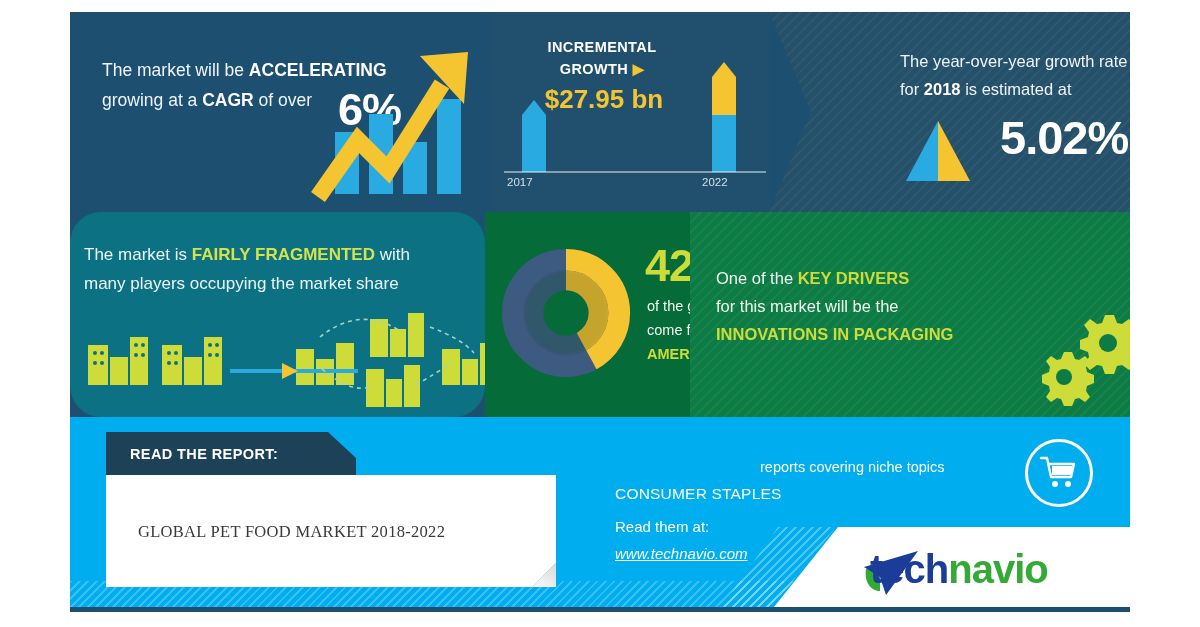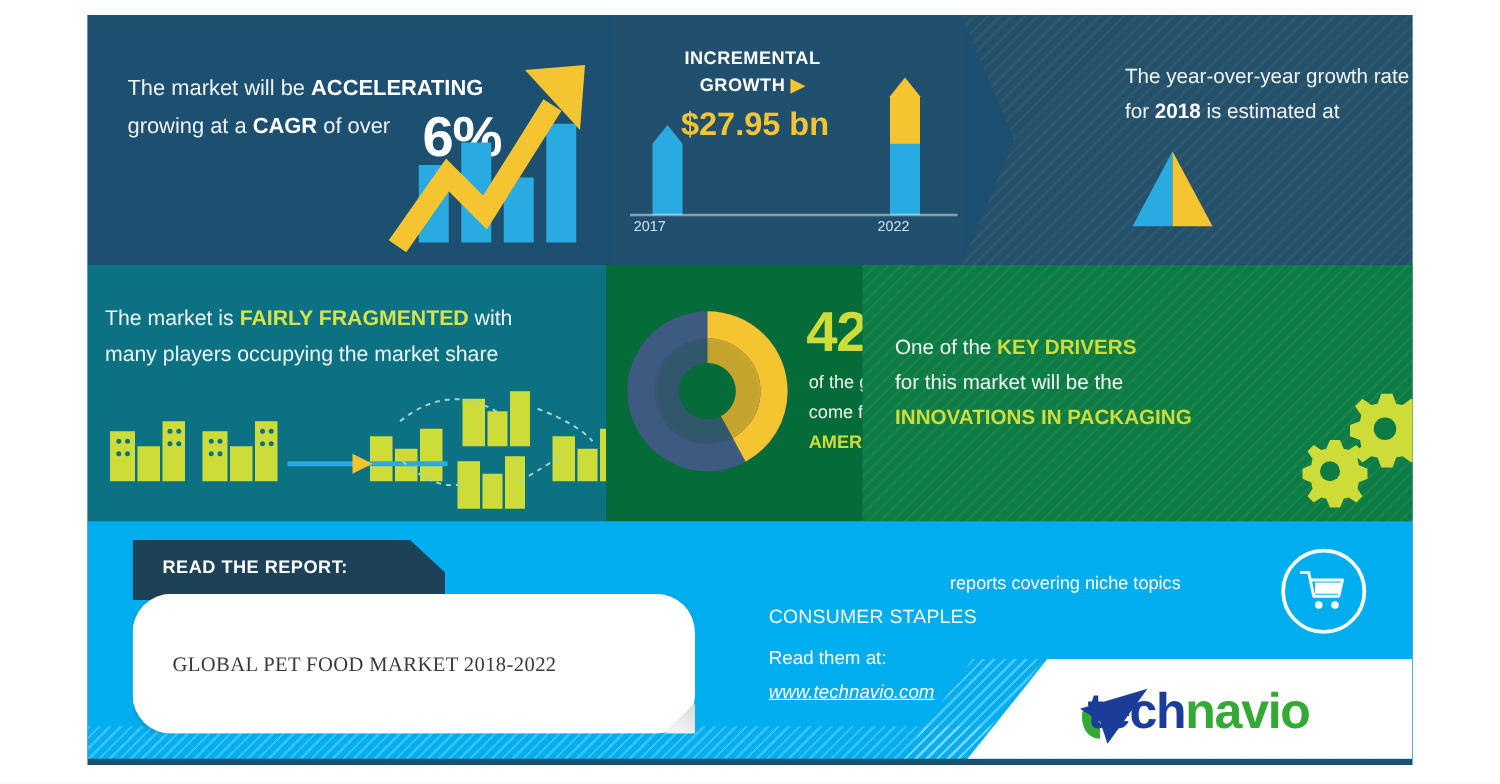--- a/index.html
+++ b/index.html
@@ -32,42 +32,42 @@
 
   .ig-title{position:absolute;left:22px;top:24px;width:180px;color:#ffffff;font-size:14.5px;font-weight:bold;letter-spacing:.4px;line-height:22px;text-align:center;}
   .ig-val{position:absolute;left:14px;top:72px;width:200px;color:#f5c431;font-size:26px;font-weight:bold;text-align:center;}
   .axis{position:absolute;left:14px;top:159px;width:262px;height:2px;background:rgba(255,255,255,.45);}
   .yr{position:absolute;top:164px;color:#cfe0ea;font-size:11.5px;}
   .yr2017{left:17px;}
   .yr2022{left:212px;}
 
   
   .row2{position:absolute;left:0;top:200px;width:1060px;height:205px;}
-  .p4{position:absolute;left:0;top:0;width:415px;height:205px;background:#0d7184;overflow:hidden;}
+  .p4{position:absolute;left:0;top:0;width:415px;height:205px;background:#0d7184;overflow:hidden;border-radius:31px;}
   .p5{position:absolute;left:415px;top:0;width:205px;height:205px;background:#056b38;}
   .p6{position:absolute;left:620px;top:0;width:525px;height:205px;background:#0c7b44;overflow:hidden;}
   .stripes-g{position:absolute;inset:0;background-image:repeating-linear-gradient(135deg,rgba(255,255,255,.05) 0px,rgba(255,255,255,.05) 2px,rgba(0,0,0,0) 2px,rgba(0,0,0,0) 7px);}
 
   .t4{position:absolute;left:14px;top:28px;width:400px;color:#eaf6f8;font-size:17px;line-height:29px;}
   .t4 b{color:#d4e34b;font-weight:bold;}
 
   .donut{position:absolute;left:12px;top:32px;width:138px;height:138px;}
   .pct42{position:absolute;left:160px;top:28px;color:#cddc39;font-size:45px;font-weight:bold;letter-spacing:-1px;}
   .t5{position:absolute;left:162px;top:82px;width:190px;color:#f2f8f2;font-size:14.5px;line-height:24px;}
   .t5 b{color:#cddc39;font-weight:bold;}
 
   .t6{position:absolute;left:26px;top:52px;width:400px;color:#f1f8f2;font-size:16.5px;line-height:28px;}
   .t6 b{color:#cddc39;font-weight:bold;}
 
   
   .row3{position:absolute;left:0;top:405px;width:1060px;height:190px;background:#00aeef;overflow:hidden;padding-left:32px;}
   .footer-tex{position:absolute;left:0;bottom:0;width:1060px;height:26px;background-image:repeating-linear-gradient(135deg,rgba(255,255,255,.22) 0px,rgba(255,255,255,.22) 2px,rgba(0,0,0,0) 2px,rgba(0,0,0,0) 6px);}
   .ribbon{position:absolute;left:36px;top:15px;width:250px;height:48px;background:#1d4257;clip-path:polygon(0 0,222px 0,250px 26px,250px 48px,0 48px);}
   .ribbon span{position:absolute;left:24px;top:14px;color:#ffffff;font-size:14.5px;font-weight:bold;letter-spacing:.4px;}
-  .card{position:absolute;left:36px;top:58px;width:450px;height:112px;background:#ffffff;box-shadow:0 1px 4px rgba(0,0,0,.18);clip-path:polygon(0 0,450px 0,450px 88px,426px 112px,0 112px);border-radius:31px;}
+  .card{position:absolute;left:36px;top:58px;width:450px;height:112px;background:#ffffff;box-shadow:0 1px 4px rgba(0,0,0,.18);clip-path:polygon(0 0,450px 0,450px 88px,426px 112px,0 112px);}
   .card span{position:absolute;left:32px;top:47px;color:#3a3a3a;font-size:16.5px;font-family:"Liberation Serif",serif;letter-spacing:.3px;}
   .fold{position:absolute;left:426px;top:88px;width:24px;height:24px;background:linear-gradient(225deg,#d9d9d9 0%,#f2f2f2 70%);clip-path:polygon(0 24px,24px 0,24px 24px);}
 
   .num17{position:absolute;left:545px;top:28px;color:#ffffff;font-size:31px;font-weight:bold;letter-spacing:-.5px;}
   .rep{position:absolute;left:690px;top:42px;color:#ffffff;font-size:14.5px;}
   .cons{position:absolute;left:545px;top:68px;color:#ffffff;font-size:15.5px;letter-spacing:.2px;}
   .readat{position:absolute;left:545px;top:101px;color:#ffffff;font-size:15px;}
   .url{position:absolute;left:545px;top:128px;color:#ffffff;font-size:15px;font-style:italic;text-decoration:underline;}
   .cartcircle{position:absolute;left:955px;top:22px;width:62px;height:62px;border:3px solid #ffffff;border-radius:50%;}
   .logopanel{position:absolute;left:700px;top:110px;width:360px;height:85px;background:#ffffff;clip-path:polygon(68px 0,360px 0,360px 85px,0 85px);}
@@ -123,20 +123,21 @@
       <div class="stripes"></div>
       <div class="p3arrow"></div>
       <div class="t3">
         <span>The year-over-year growth rate</span><br>
         <span>for </span><b>2018</b><span> is estimated at</span>
       </div>
       <svg width="90" height="70" style="position:absolute;left:128px;top:105px;">
         <polygon points="40,4 8,64 40,64" fill="#29abe2"></polygon>
         <polygon points="40,4 72,64 40,64" fill="#f5c431"></polygon>
       </svg>
+      <div class="val502">5.02%</div>
     </div>
   </div>
 
   <div class="row2">
 
     <div class="p4">
       <div class="t4">
         <span>The market is </span><b>FAIRLY FRAGMENTED</b><span> with</span><br>
         <span>many players occupying the market share</span>
       </div>

